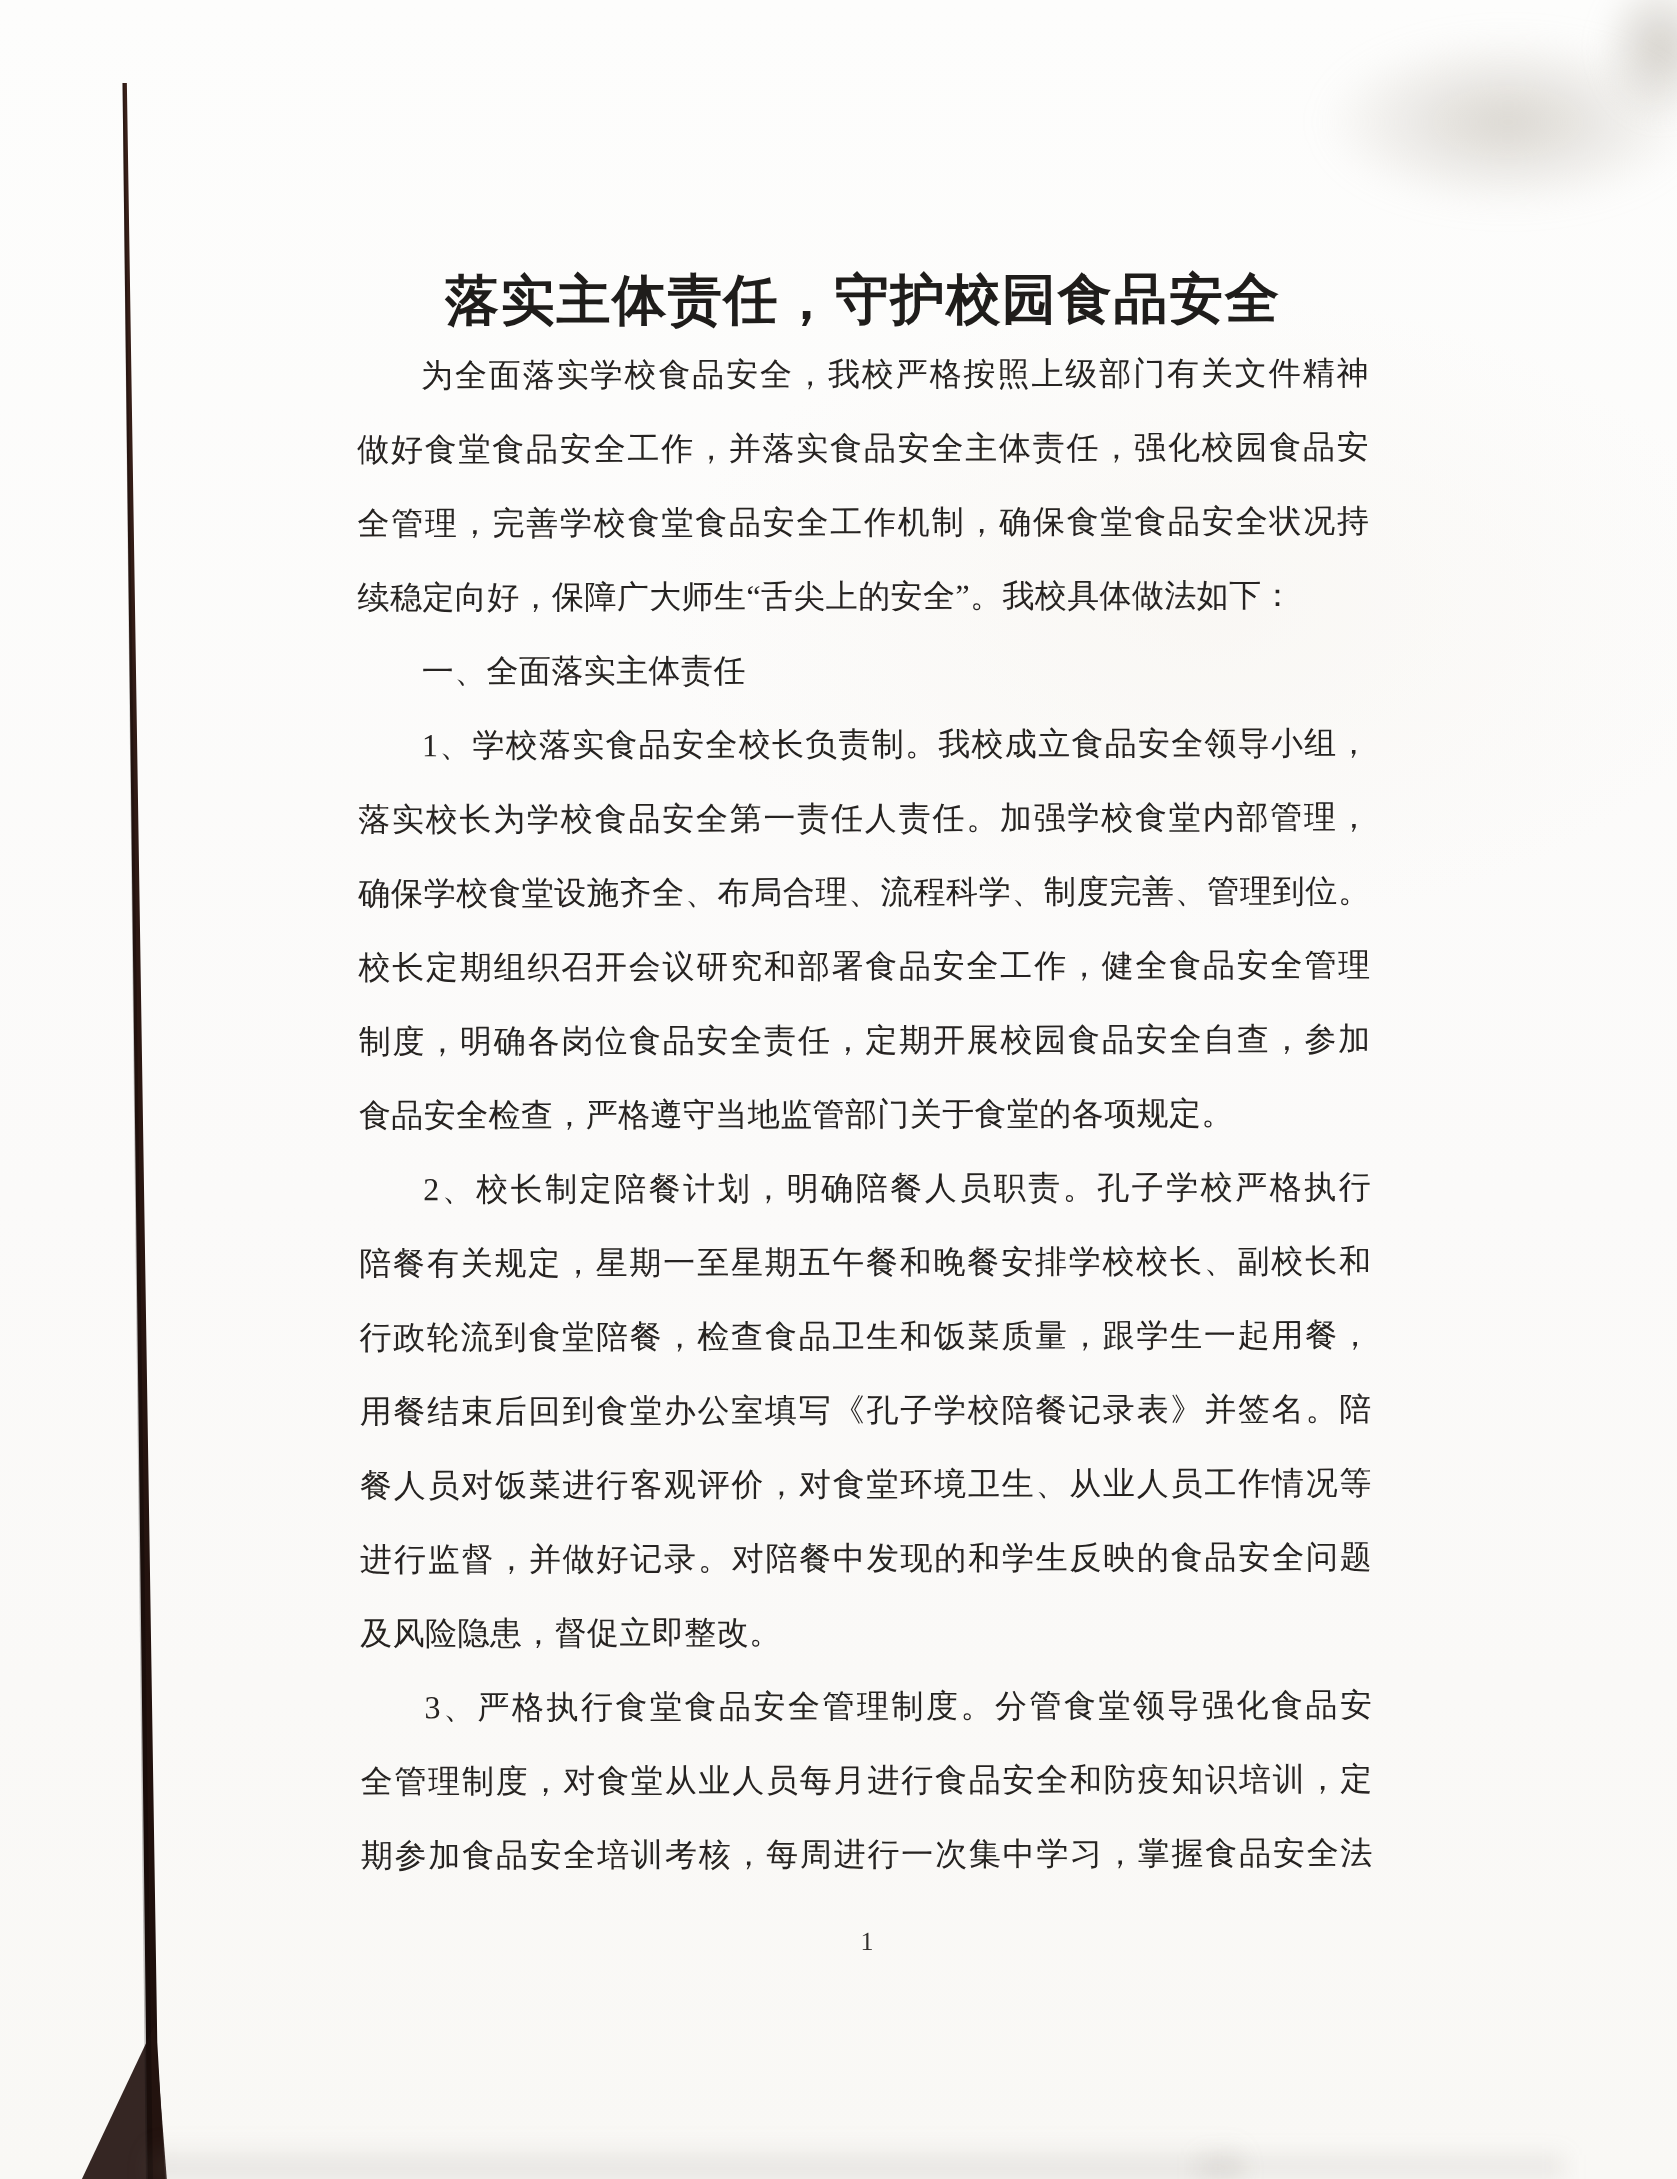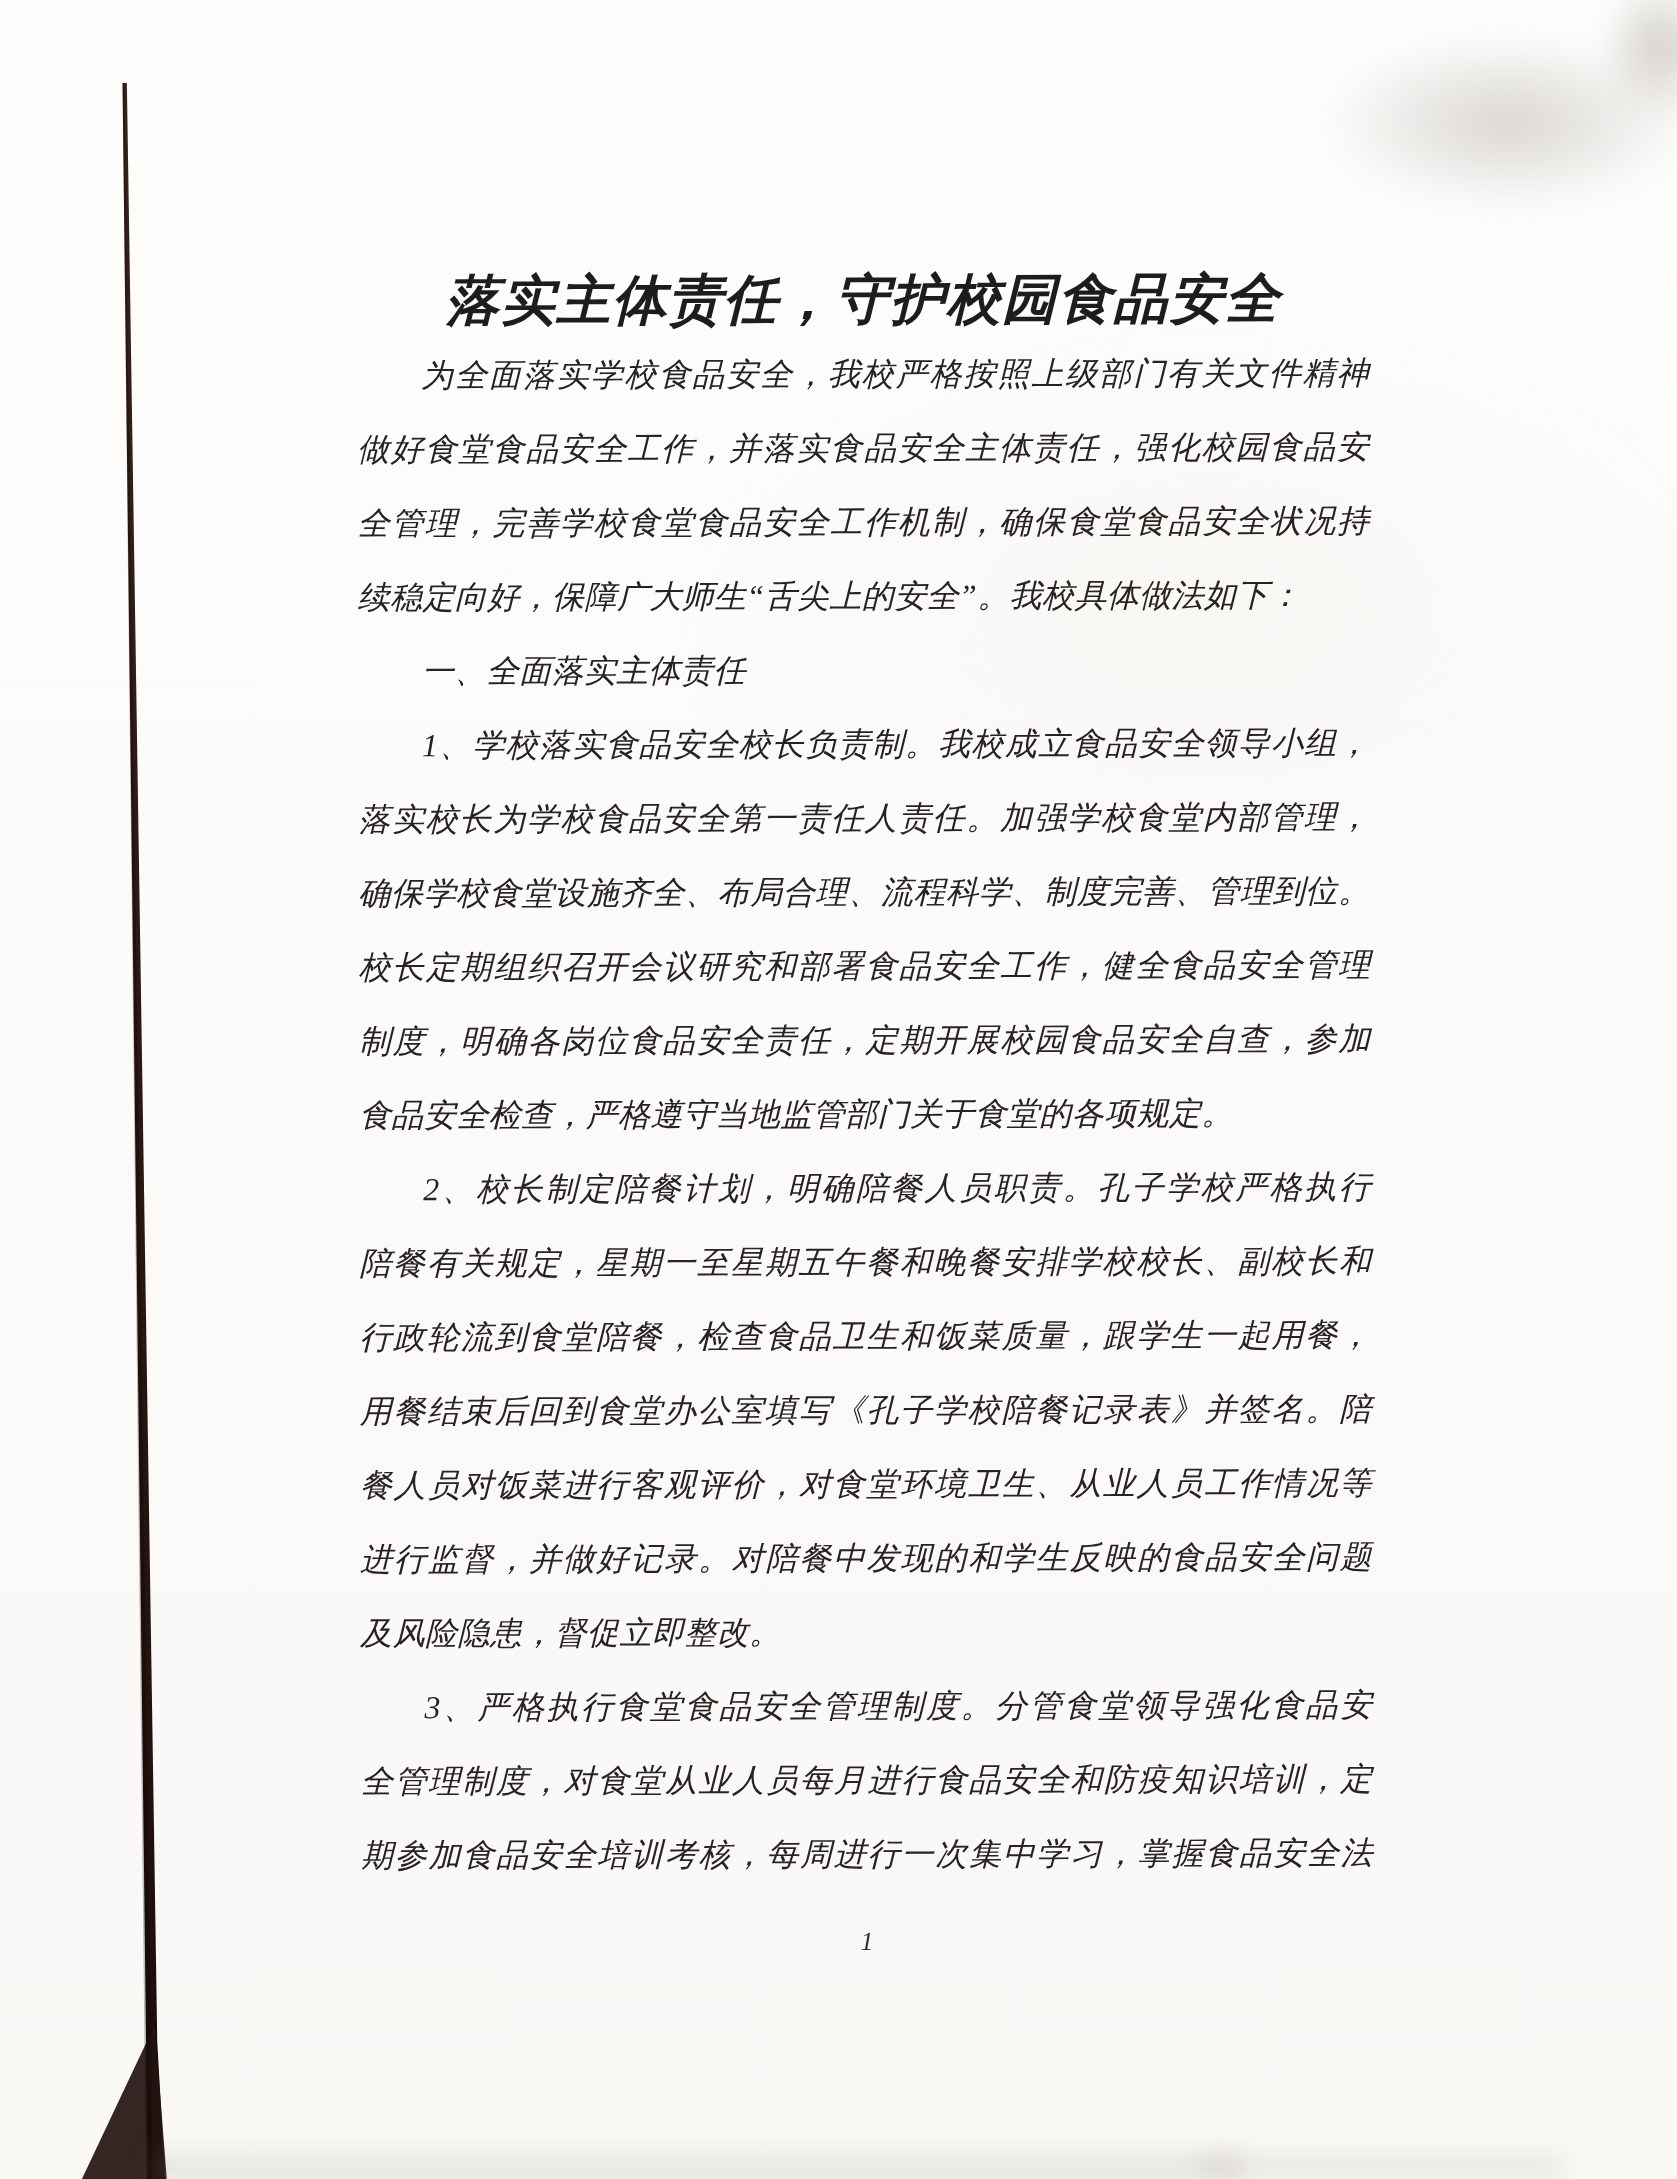--- a/index.html
+++ b/index.html
@@ -9,21 +9,20 @@
     overflow:hidden;
     font-family:"Liberation Serif", serif;
   }
   .scan{
     position:relative;
     width:1677px;height:2180px;
     background:
       radial-gradient(782px 452px at 72% 28%, rgba(247,244,239,0.55), transparent 70%),
       linear-gradient(180deg,#fdfdfc 0%,#fbfaf9 55%,#f9f8f5 100%);
     overflow:hidden;
-    font-style:italic;
   }
   
   .corner-shade{
     position:absolute;
     left:1321px;top:35px;width:374px;height:174px;
     background:radial-gradient(closest-side, rgba(188,182,172,0.55), rgba(198,192,183,0.25) 60%, transparent 100%);
     filter:blur(15.6px);
     border-radius:50%;
   }
   .corner-shade2{

